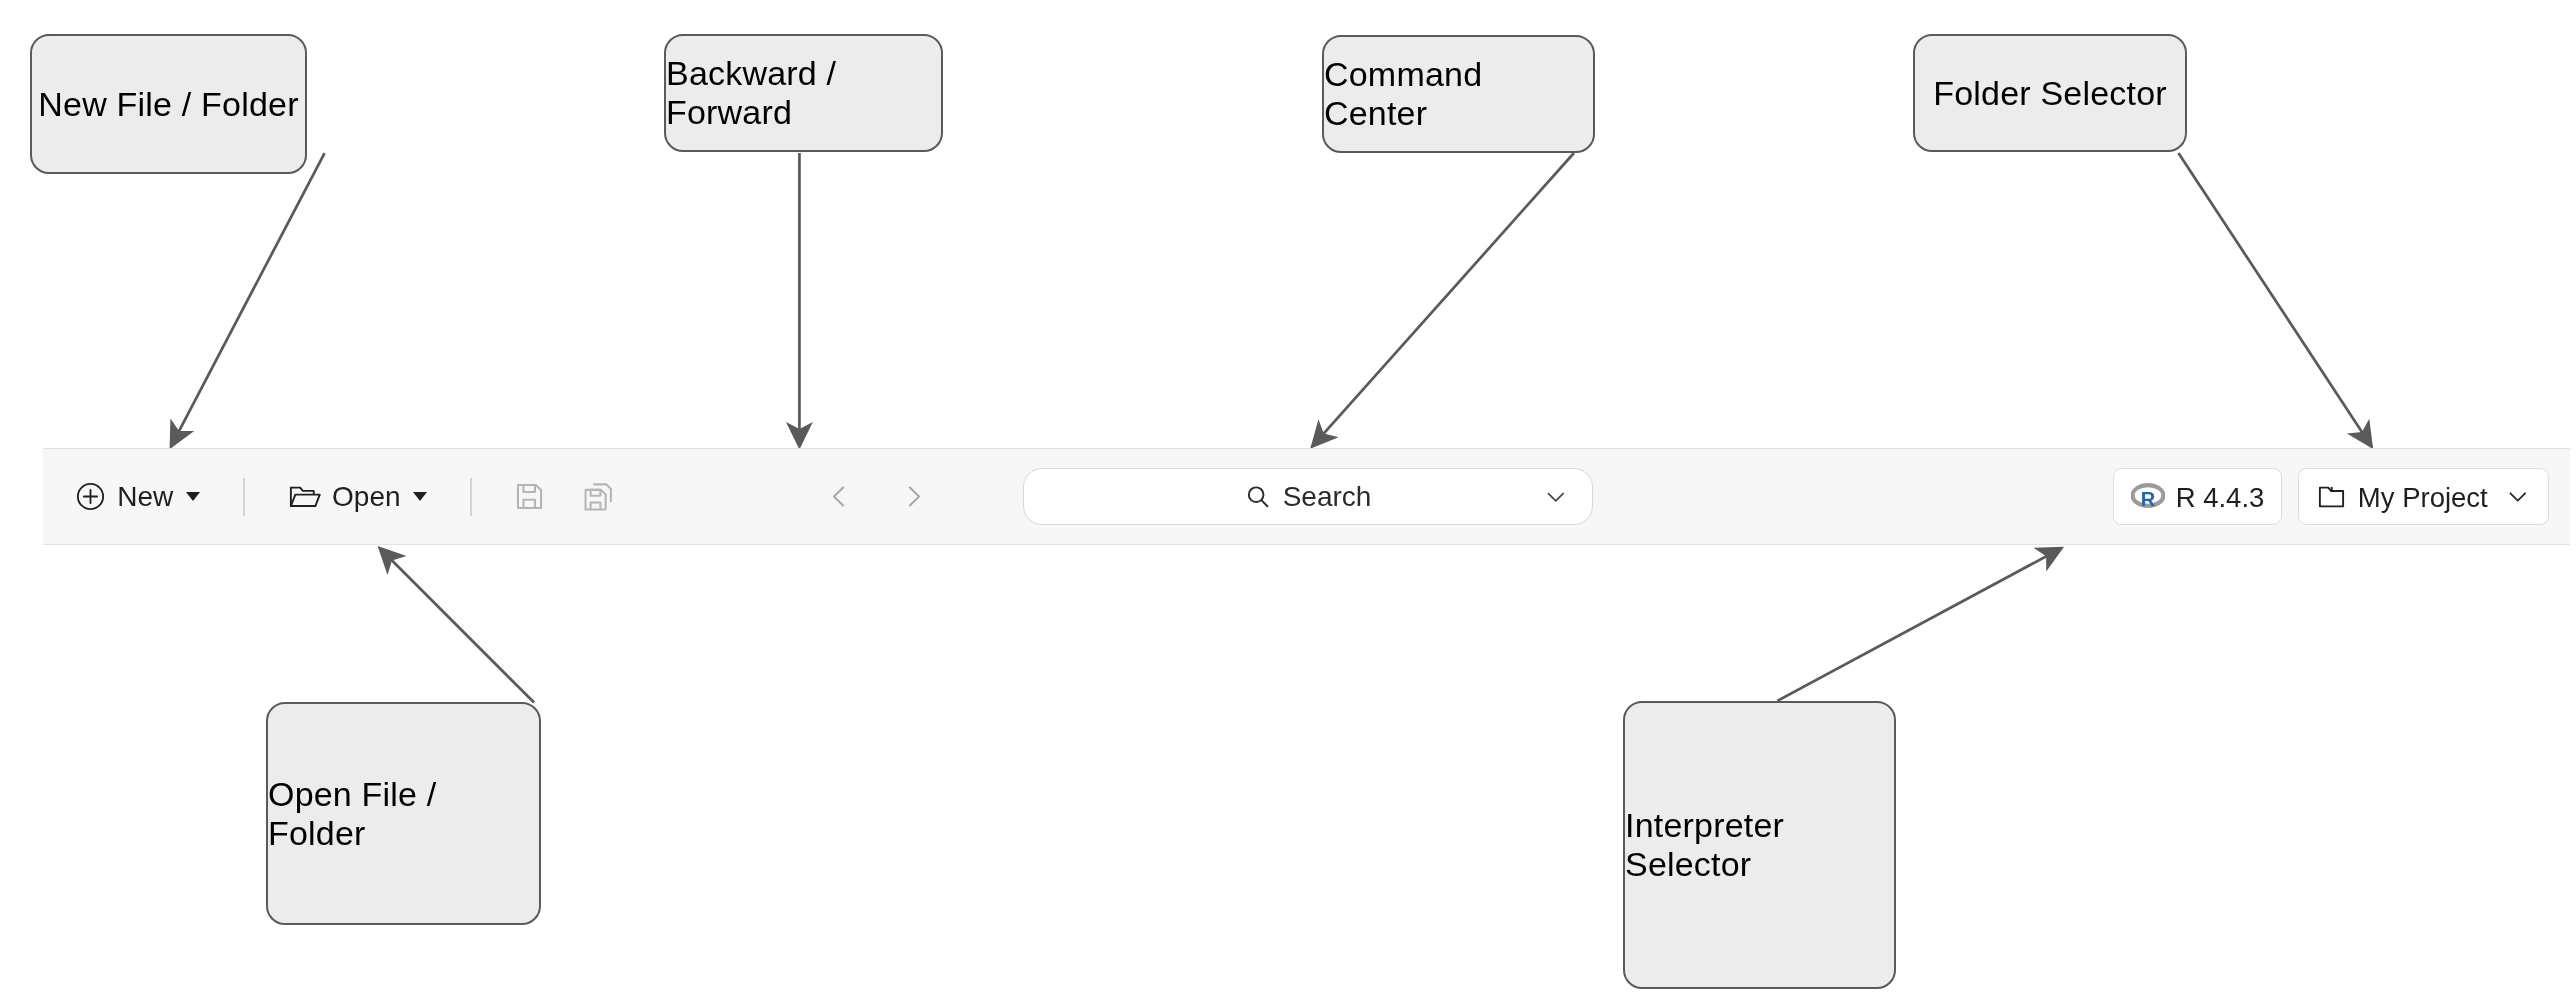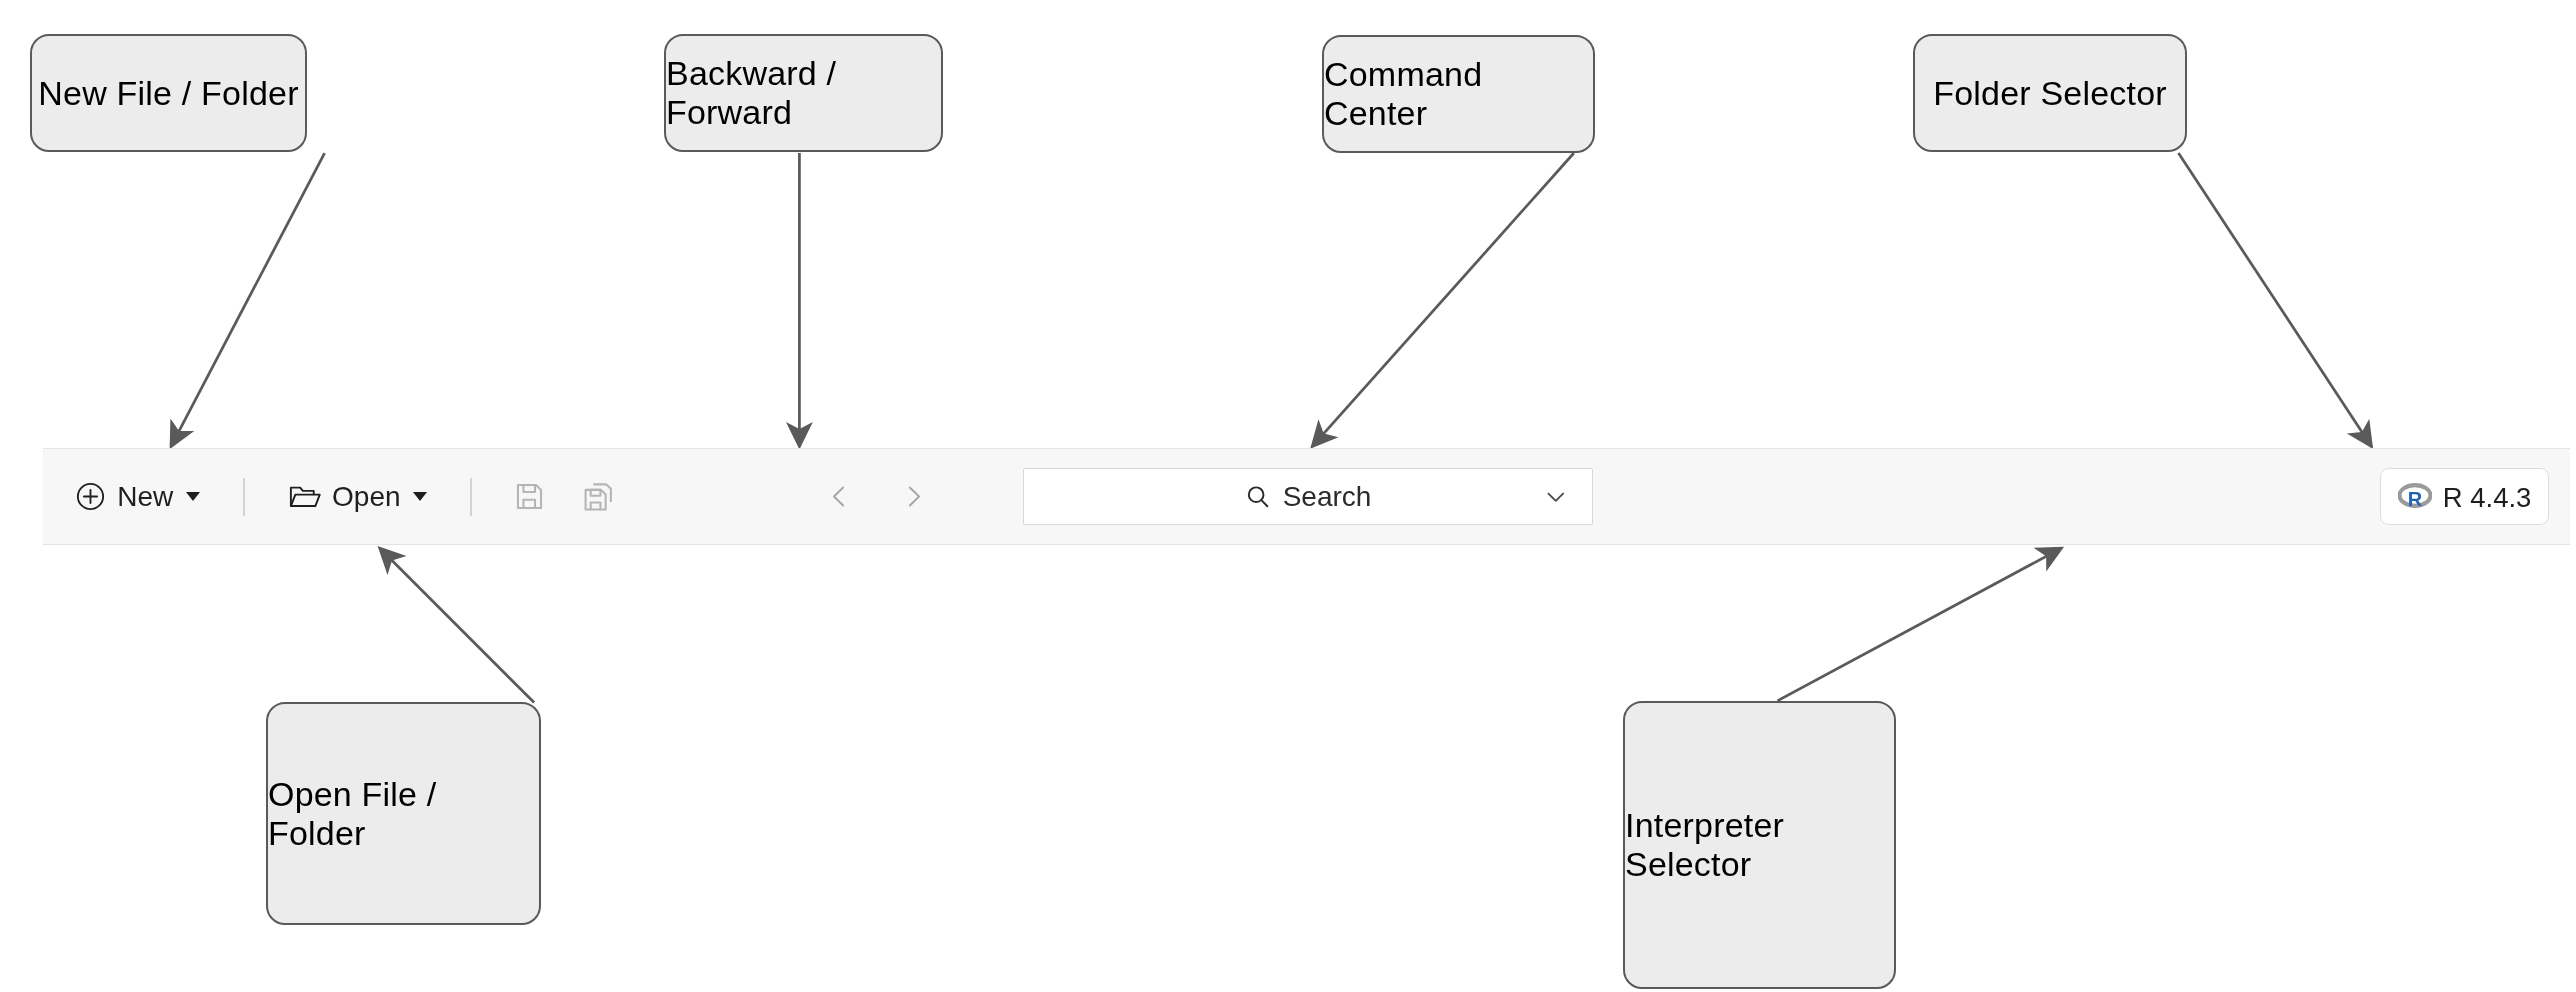--- a/index.html
+++ b/index.html
@@ -52,21 +52,21 @@
 
   .navpair{display:flex;align-items:center;gap:24px;margin-left:172px;}
 
   
   #command-center{
     display:flex;align-items:center;
     width:570px;height:57px;
     margin-left:65px;
     background:#ffffff;
     border:1.7px solid #d8d8d8;
-    border-radius:2px;
+    border-radius:19px;
     box-sizing:border-box;
     position:relative;
   }
   #command-center .cc-inner{
     flex:1;display:flex;align-items:center;justify-content:center;gap:11px;
     color:#2b2b2b;font-size:28px;
   }
   #command-center .cc-chevron{position:absolute;right:22px;top:50%;transform:translateY(-50%);display:flex;}
 
   
@@ -95,21 +95,21 @@
       <line x1="378" y1="178" x2="199" y2="520"></line>
       <line x1="931" y1="178" x2="931" y2="520"></line>
       <line x1="1833" y1="178" x2="1528" y2="520"></line>
       <line x1="2537" y1="178" x2="2762" y2="520"></line>
       <line x1="622" y1="818" x2="442" y2="638"></line>
       <line x1="2070" y1="816" x2="2401" y2="638"></line>
     </g>
 </svg>
 
 <div id="callouts">
-    <div class="callout" style="left: 30px; top: 34px; width: 277px; height: 118px;">
+    <div class="callout" style="left: 30px; top: 34px; width: 277px; height: 140px;">
       <span>New File / Folder</span>
     </div>
     <div class="callout" style="left: 664px; top: 34px; width: 279px; height: 118px;">
       <span>Backward / Forward</span>
     </div>
     <div class="callout" style="left: 1322px; top: 35px; width: 273px; height: 118px;">
       <span>Command Center</span>
     </div>
     <div class="callout" style="left: 1913px; top: 34px; width: 274px; height: 118px; text-align: center;">
       <span>Folder Selector</span>
@@ -214,16 +214,30 @@
     <div class="pill">
       <span style="display:flex">
         <svg class="rlogo" viewBox="0 0 44 36" style="font-size:32px">
           <ellipse cx="22" cy="16" rx="20" ry="13.4" fill="none" stroke="#9a9a9a" stroke-width="5.4"></ellipse>
           <text x="22" y="30" text-anchor="middle" font-family="'Liberation Sans', sans-serif" font-size="26" font-weight="bold" fill="#2365b4">R</text>
         </svg>
       </span>
       <span class="ptext">R 4.4.3</span>
     </div>
 
+    <div class="pill">
+      <span style="display:flex">
+        <svg width="31" height="31" viewBox="0 0 24 24" fill="none" stroke="#1f1f1f" stroke-width="1.45" stroke-linejoin="round" stroke-linecap="round">
+          <path d="M3 19.6 V5.1 h6.5 l2.1 2.6 h9.4 v11.9 z"></path>
+          <path d="M12.2 7.7 V5.1"></path>
+        </svg>
+      </span>
+      <span class="ptext">My Project</span>
+      <span style="display:flex;margin-left:5.2px">
+        <svg width="27.5" height="27.5" viewBox="0 0 24 24" fill="none" stroke="#2b2b2b" stroke-width="1.6" stroke-linecap="round" stroke-linejoin="round">
+          <path d="M5.6 9 L12 15.4 L18.4 9"></path>
+        </svg>
+      </span>
+    </div>
 
   </div>
 </div>
 
 
 </body></html>

